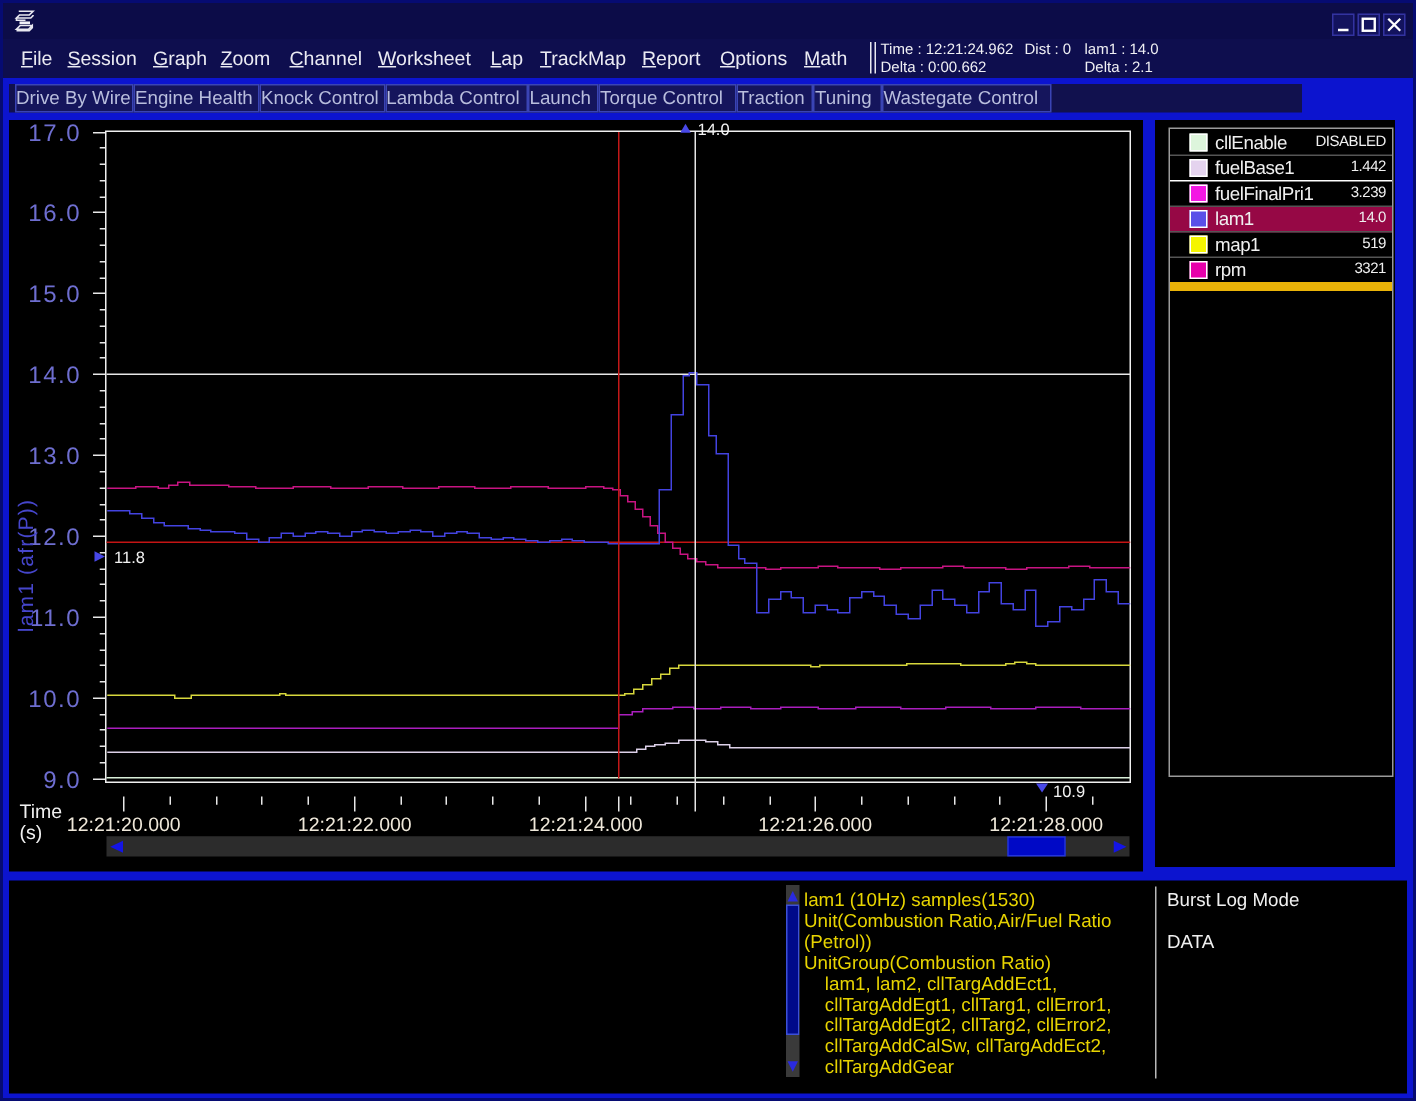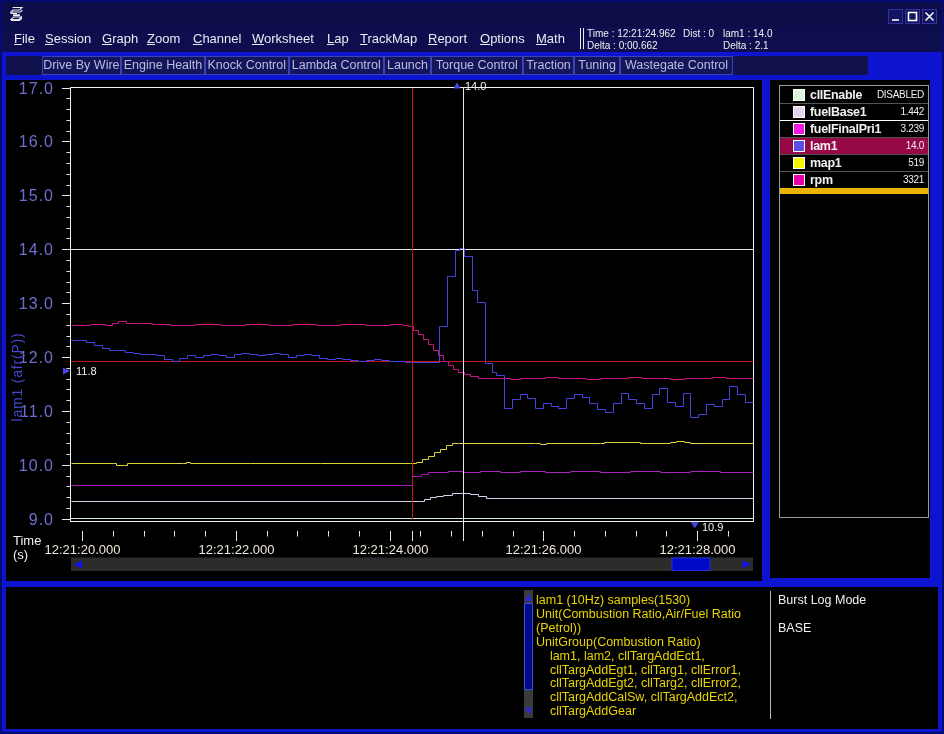--- a/index.html
+++ b/index.html
@@ -6,28 +6,28 @@
   body{width:944px;height:734px;position:relative;overflow:hidden;
        background:#0c14cf;font-family:"Liberation Sans", sans-serif;}
   .abs{position:absolute;}
   .titlebar{left:2px;top:2px;width:940px;height:24px;background:#0c0c48;color:#dadae6;
             font-size:12.5px;}
   .menubar{left:2px;top:26px;width:940px;height:26px;background:#0e0e4e;color:#eaeaf2;
            font-size:13px;}
   .menuitem{position:absolute;top:0;height:26px;line-height:26px;white-space:pre;}
   .tabnavy{left:6px;top:56px;width:862px;height:19px;background:#11114e;}
   .tab{position:absolute;top:56px;height:17px;background:#15155c;border:1px solid #3a44b4;
-       color:#b9bedd;font-size:12.5px;line-height:17px;text-align:center;white-space:pre;margin-left:32px;}
+       color:#b9bedd;font-size:12.5px;line-height:17px;text-align:left;white-space:pre;}
   .gpanel{left:6px;top:80px;width:756px;height:501px;background:#000;}
   .lpanel{left:770px;top:80px;width:160px;height:498px;background:#000;}
   .bpanel{left:6px;top:587px;width:932px;height:142px;background:#000;}
   .statustxt{position:absolute;color:#f0f0f4;font-size:10px;white-space:pre;}
   .lrow{position:absolute;left:0;width:100%;height:16px;}
   .lsw{position:absolute;left:13px;top:1.5px;width:10px;height:10px;border:1.5px solid #fff;}
-  .lname{position:absolute;left:30px;top:0;height:16px;line-height:16.5px;color:#f0f0f0;font-size:12.5px;letter-spacing:-0.3px;font-weight:bold;}
+  .lname{position:absolute;left:30px;top:0;height:16px;line-height:16.5px;color:#f0f0f0;font-size:12.5px;letter-spacing:-0.3px;}
   .lval{position:absolute;right:4px;top:0;height:16px;line-height:16.5px;color:#f0f0f0;font-size:10px;letter-spacing:-0.3px;}
   .green{color:#00c400;font-size:12.5px;line-height:13.9px;white-space:pre;}
   .yellow{color:#e8d400;font-size:12.5px;line-height:13.9px;white-space:pre;}
   .white{color:#f0f0f0;font-size:12.5px;white-space:pre;}
 </style>
 </head>
 <body>
 
 <div class="abs titlebar">
   <svg class="abs" style="left:6px;top:4px" width="16" height="16" viewBox="0 0 16 16">
@@ -174,18 +174,18 @@
 (Petrol))
 UnitGroup(Combustion Ratio)
     lam1, lam2, cllTargAddEct1,
     cllTargAddEgt1, cllTarg1, cllError1,
     cllTargAddEgt2, cllTarg2, cllError2,
     cllTargAddCalSw, cllTargAddEct2,
     cllTargAddGear</div>
   <div class="abs" style="left:764px;top:4px;width:1px;height:128px;background:#b8b8b8;"></div>
   <div class="abs white" style="left:772px;top:7px;line-height:13.9px;">Burst Log Mode
 
-BASE</div>
+DATA</div>
 </div>
 <div class="abs" style="left:0;top:0;width:944px;height:2px;background:#060b72;"></div>
 <div class="abs" style="left:0;top:0;width:2px;height:734px;background:#060b72;"></div>
 <div class="abs" style="left:942px;top:0;width:2px;height:734px;background:#060b72;"></div>
 <div class="abs" style="left:0;top:732px;width:944px;height:2px;background:#060b72;"></div>
 
 </body></html>

